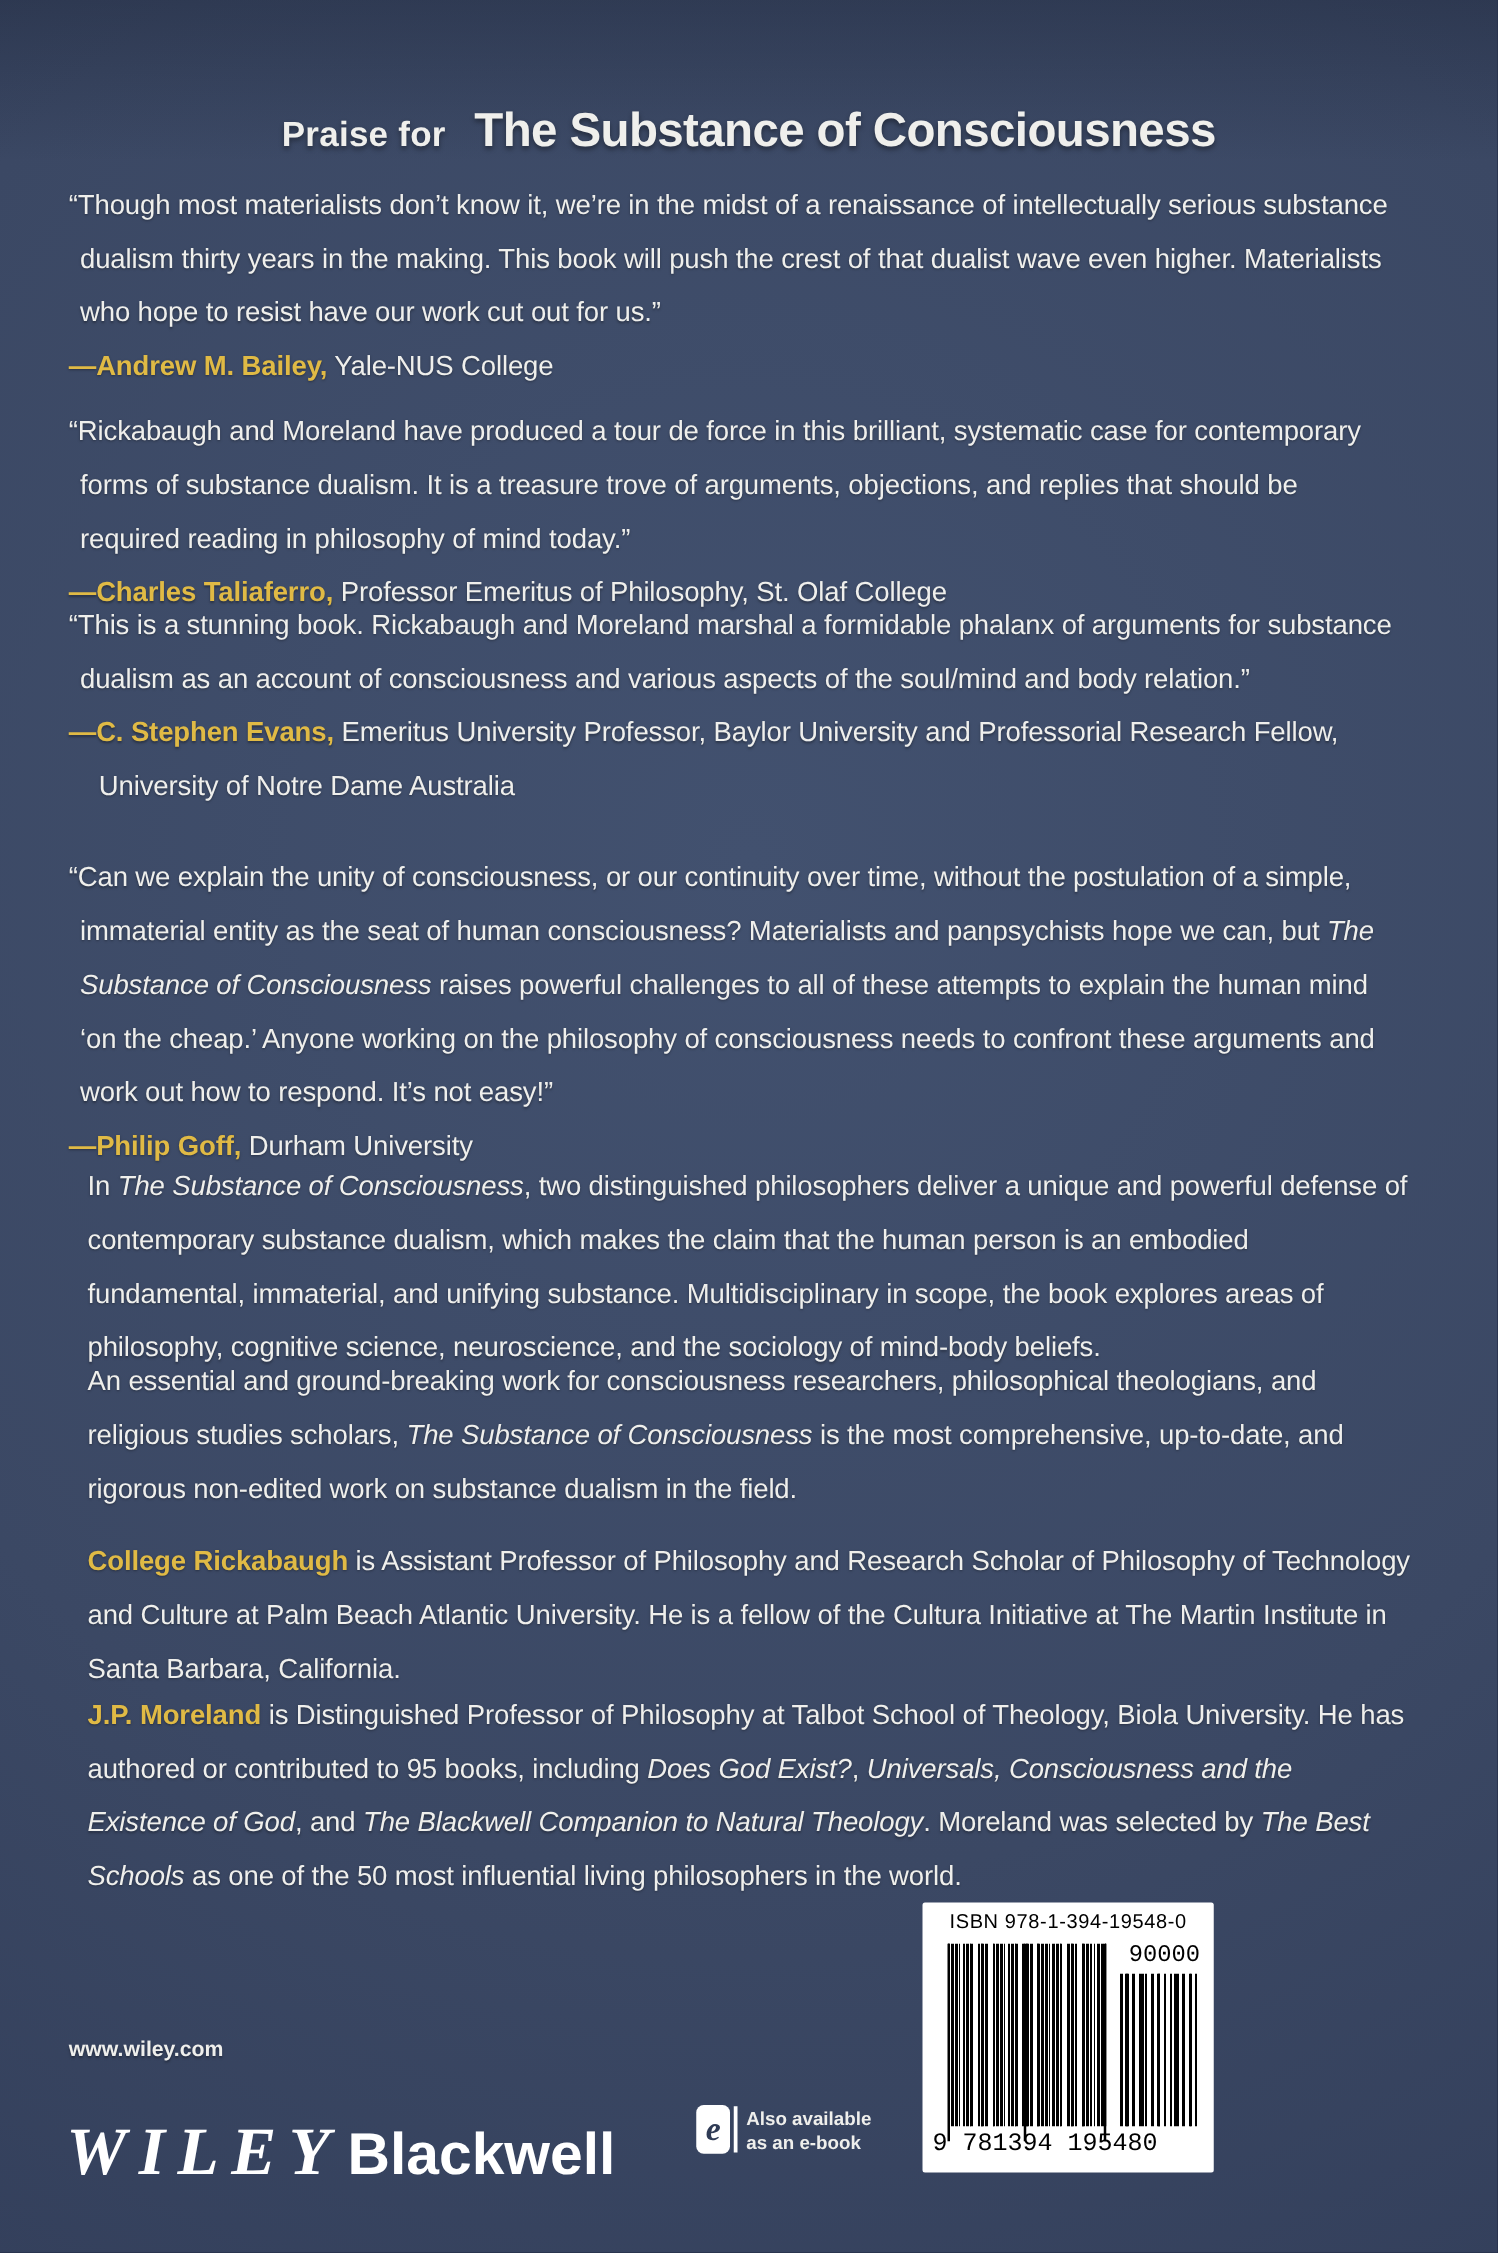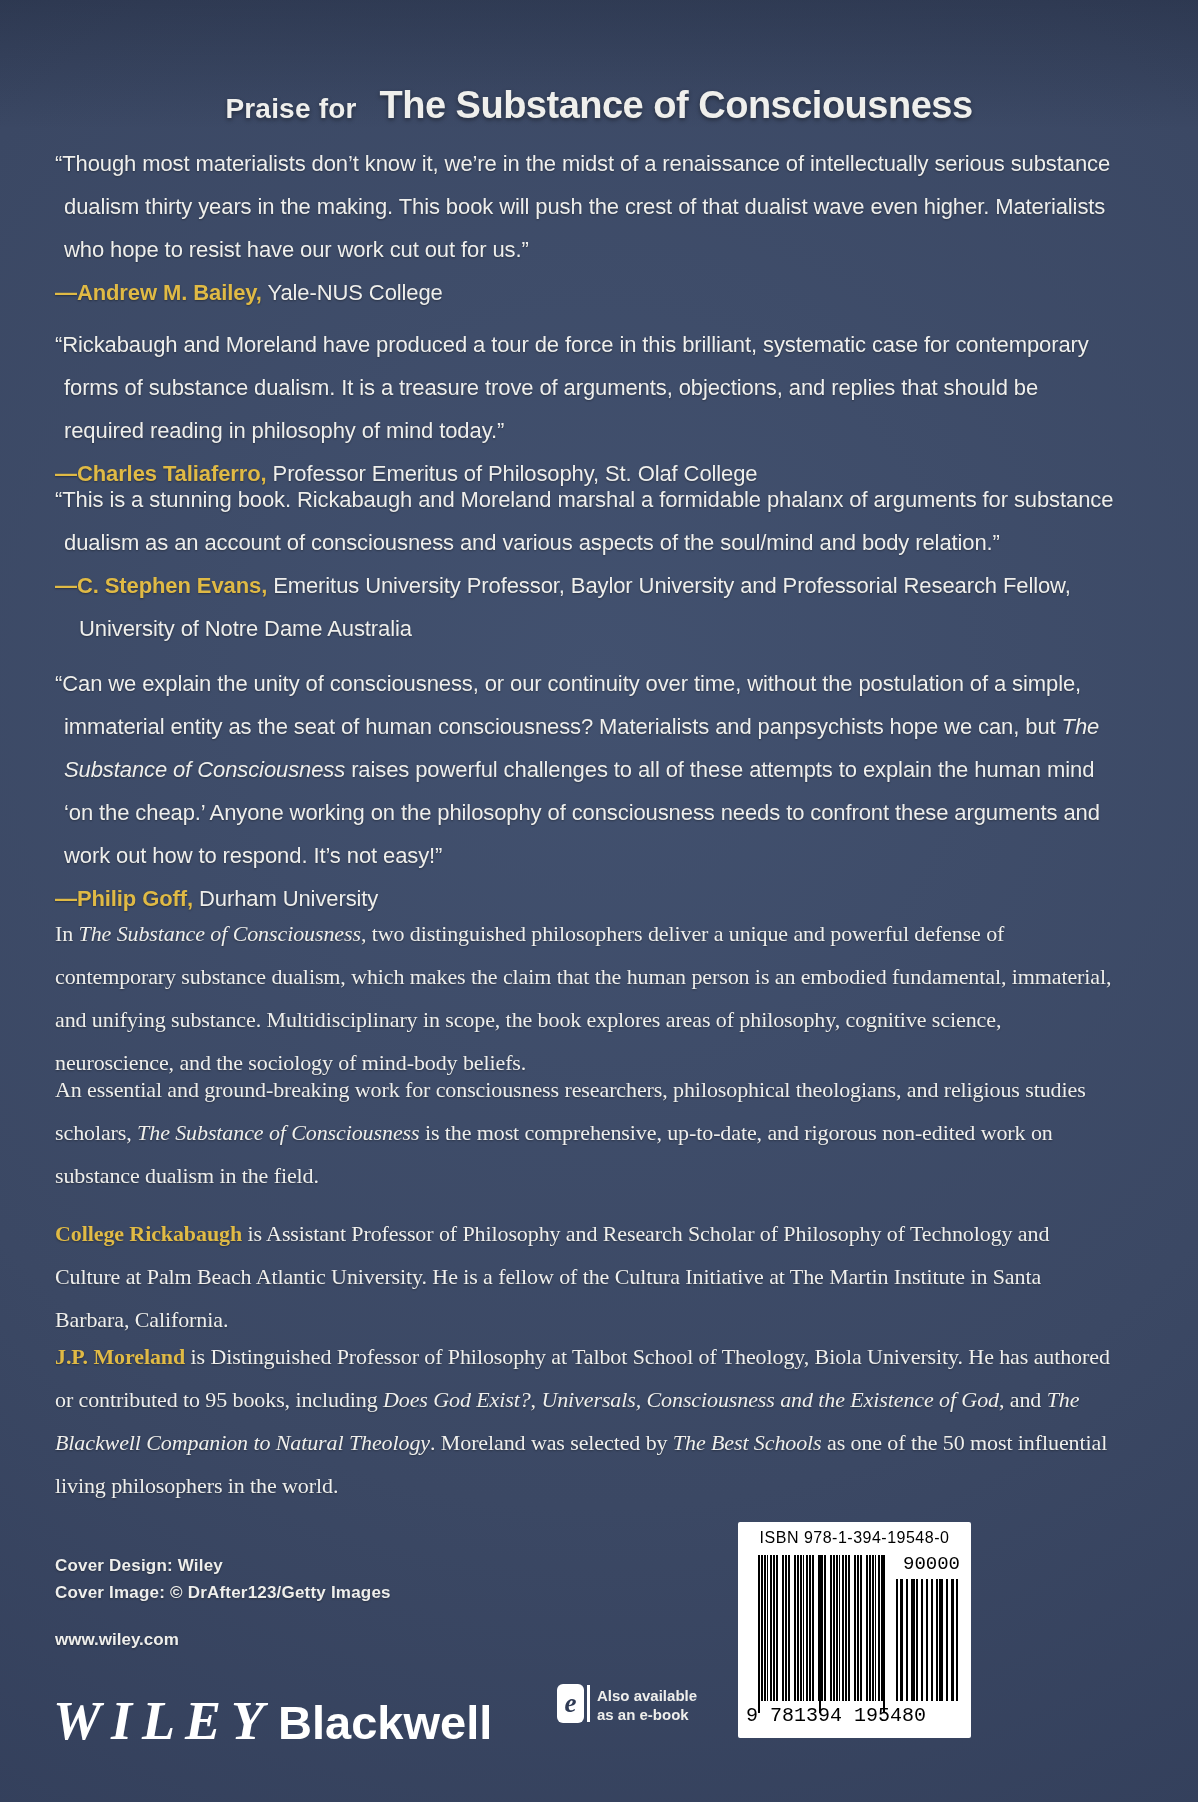--- a/index.html
+++ b/index.html
@@ -11,21 +11,21 @@
       radial-gradient(140% 95% at 50% 38%, #42516f 0%, #3b4864 48%, #323e5a 82%, #28334d 100%);
   }
   .title-row{position:absolute;top:84px;left:0;right:0;text-align:center;margin:0;
     text-shadow:0 2px 4px rgba(0,0,0,.4);white-space:nowrap;}
   .praise-prefix{font-size:28px;font-weight:700;letter-spacing:.2px;vertical-align:baseline;}
   .book-title{font-size:38px;font-weight:700;letter-spacing:-.5px;margin-left:14px;}
   .block{position:absolute;left:55px;width:1060px;font-size:22px;line-height:43px;
     letter-spacing:-.1px;text-shadow:0 1px 2px rgba(0,0,0,.35);}
   .quote{margin:0;padding-left:9px;text-indent:-9px;}
   .attr{margin:0;margin-right:-40px;white-space:pre-wrap;}
-  .para{margin:0;font-family:Liberation Serif, serif;}
+  .para{margin:15px;}
   .gold{color:#e0ba45;}
   .bd{font-weight:700;}
   .it{font-style:italic;}
   .credits{position:absolute;left:55px;top:1552px;font-size:17px;line-height:27px;
     font-weight:700;letter-spacing:.2px;text-shadow:0 1px 2px rgba(0,0,0,.35);}
   .credits p{margin:0;}
   .website{position:absolute;left:55px;top:1630px;font-size:17px;font-weight:700;margin:0;
     text-shadow:0 1px 2px rgba(0,0,0,.35);}
   .logo-row{position:absolute;left:53px;top:1690px;display:flex;align-items:baseline;color:#fff;}
   .wiley{font-family:"Liberation Serif",serif;font-size:54px;font-weight:700;letter-spacing:10px;font-style:italic;}
@@ -76,35 +76,31 @@
     <p class="quote"><span>“This is a stunning book. Rickabaugh and Moreland marshal a formidable phalanx of arguments for substance dualism as an account of consciousness and various aspects of the soul/mind and body relation.”</span></p>
     <p class="attr"><span class="bd gold">—C. Stephen Evans,</span><span> Emeritus University Professor, Baylor University and Professorial Research Fellow,
     University of Notre Dame Australia</span></p>
   </section>
 
   <section class="block" style="top:323px">
     <p class="quote"><span>“Rickabaugh and Moreland have produced a tour de force in this brilliant, systematic case for contemporary forms of substance dualism. It is a treasure trove of arguments, objections, and replies that should be required reading in philosophy of mind today.”</span></p>
     <p class="attr"><span class="bd gold">—Charles Taliaferro,</span><span> Professor Emeritus of Philosophy, St. Olaf College</span></p>
   </section>
 
-  <section class="block" style="top:662px">
+  <section class="block" style="top:680px">
     <p class="quote"><span>“Can we explain the unity of consciousness, or our continuity over time, without the postulation of a simple, immaterial entity as the seat of human consciousness? Materialists and panpsychists hope we can, but </span><span class="it">The Substance of Consciousness</span><span> raises powerful challenges to all of these attempts to explain the human mind ‘on the cheap.’ Anyone working on the philosophy of consciousness needs to confront these arguments and work out how to respond. It’s not easy!”</span></p>
     <p class="attr"><span class="bd gold">—Philip Goff,</span><span> Durham University</span></p>
   </section>
 
   <p class="block para" style="top:912px"><span>In </span><span class="it">The Substance of Consciousness</span><span>, two distinguished philosophers deliver a unique and powerful defense of contemporary substance dualism, which makes the claim that the human person is an embodied fundamental, immaterial, and unifying substance. Multidisciplinary in scope, the book explores areas of philosophy, cognitive science, neuroscience, and the sociology of mind-body beliefs.</span></p>
   <p class="block para" style="top:1068px"><span>An essential and ground-breaking work for consciousness researchers, philosophical theologians, and religious studies scholars, </span><span class="it">The Substance of Consciousness</span><span> is the most comprehensive, up-to-date, and rigorous non-edited work on substance dualism in the field.</span></p>
 
   <p class="block para" style="top:1212px"><span class="bd gold">College Rickabaugh</span><span> is Assistant Professor of Philosophy and Research Scholar of Philosophy of Technology and Culture at Palm Beach Atlantic University. He is a fellow of the Cultura Initiative at The Martin Institute in Santa Barbara, California.</span></p>
   <p class="block para" style="top:1335px"><span class="bd gold">J.P. Moreland</span><span> is Distinguished Professor of Philosophy at Talbot School of Theology, Biola University. He has authored or contributed to 95 books, including </span><span class="it">Does God Exist?</span><span>, </span><span class="it">Universals, Consciousness and the Existence of God</span><span>, and </span><span class="it">The Blackwell Companion to Natural Theology</span><span>. Moreland was selected by </span><span class="it">The Best Schools</span><span> as one of the 50 most influential living philosophers in the world.</span></p>
 
-  <div class="credits">
-    <p>Cover Design: Wiley</p>
-    <p>Cover Image: © DrAfter123/Getty Images</p>
-  </div>
 
   <p class="website">www.wiley.com</p>
 
   <div class="logo-row">
     <span class="wiley">WILEY</span>
     <span class="blackwell">Blackwell</span>
   </div>
 
   <div class="ebook">
     <span class="e-badge">e</span>

